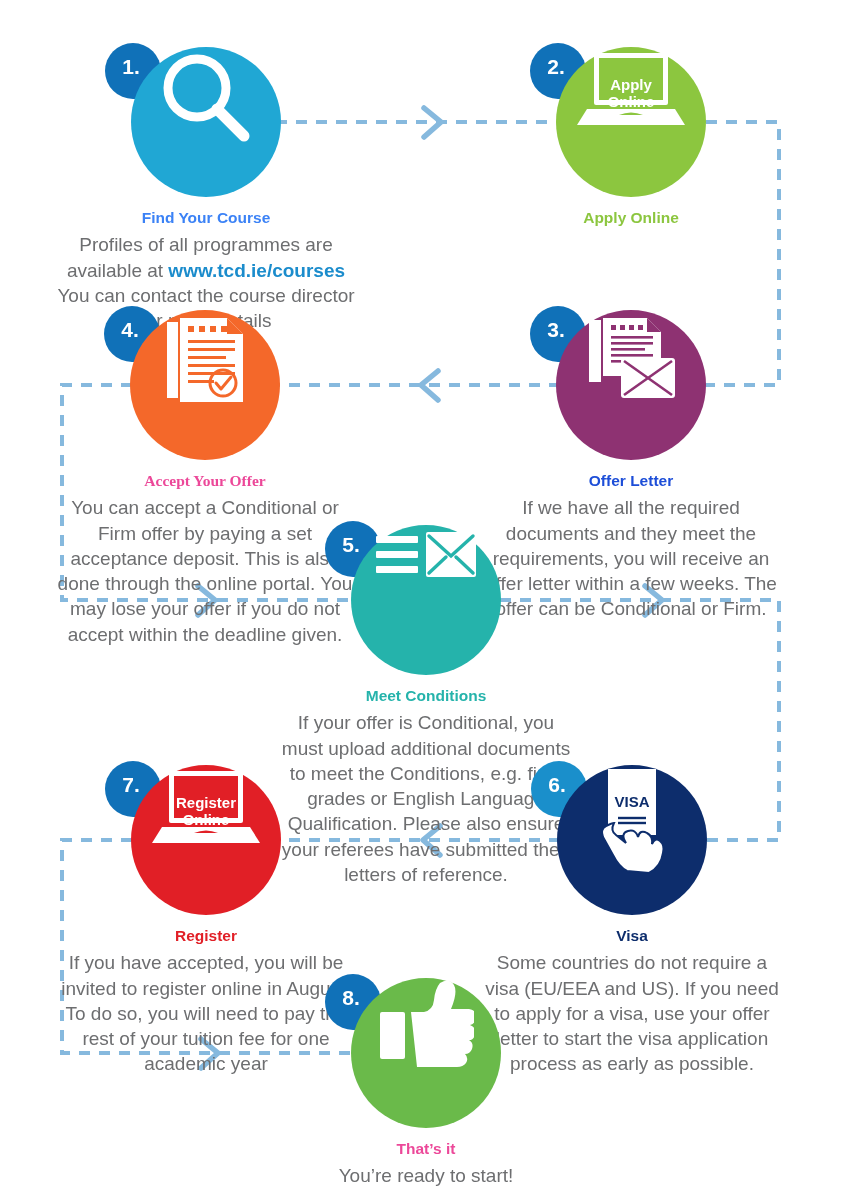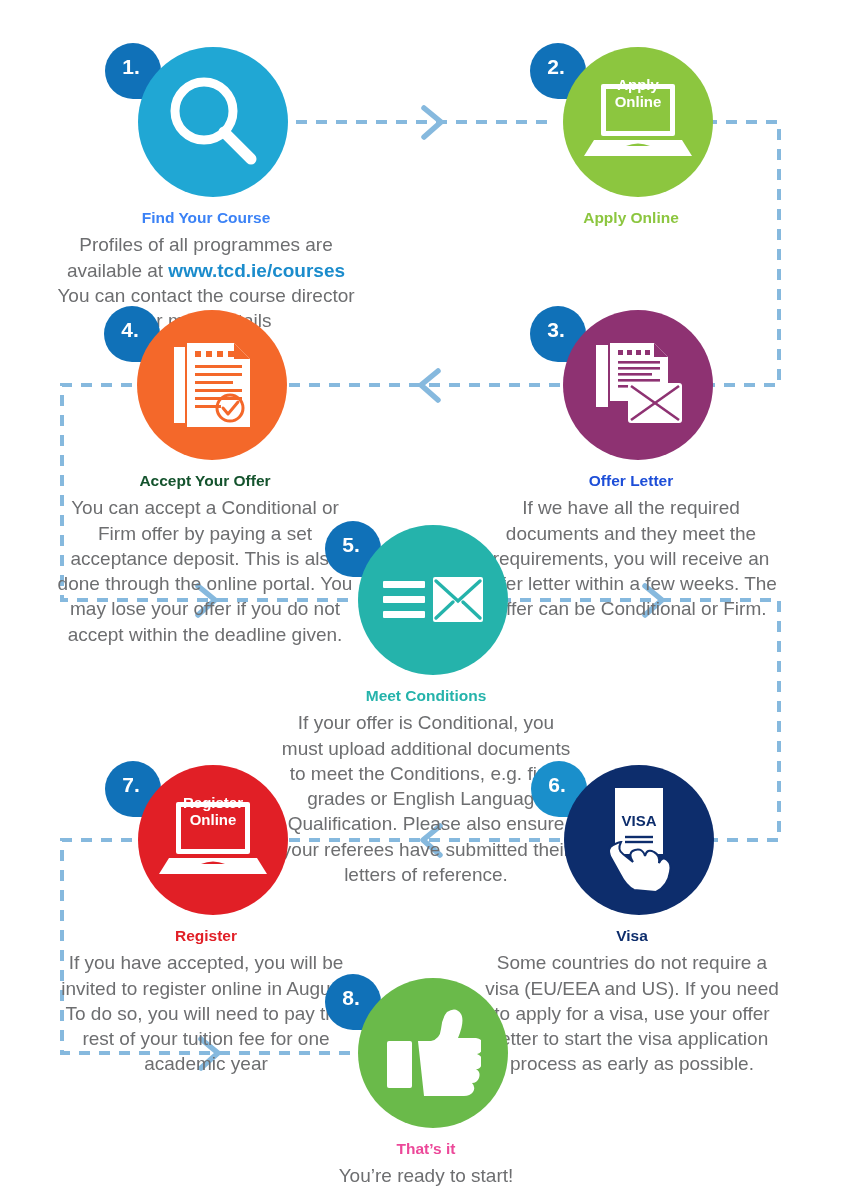--- a/index.html
+++ b/index.html
@@ -13,22 +13,22 @@
   }
   #canvas{position:absolute;left:0;top:0;width:842px;height:1191px;}
 
   
   .conn-layer{position:absolute;left:0;top:0;width:842px;height:1191px;pointer-events:none;}
 
   
   .step{position:absolute;text-align:center;}
   .circle-wrap{position:relative;width:150px;height:150px;margin:0 auto;}
   .circle{
-    position:absolute;left:7px;top:0;width:150px;height:150px;border-radius:50%;
-    display:flex;align-items:center;justify-content:center;
+    position:absolute;left:0;top:0;width:150px;height:150px;border-radius:50%;
+    display:flex;justify-content:center;
     z-index:2;
   }
   .badge{
     position:absolute;width:56px;height:56px;border-radius:50% 50% 50% 50%;
     left:-26px;top:-4px;
     background:#1071b8;
     color:#ffffff;
     font-size:21px;font-weight:bold;
     display:flex;align-items:center;justify-content:center;
     z-index:1;
@@ -174,21 +174,21 @@
             <rect x="31" y="46" width="38" height="3"></rect>
             <rect x="31" y="54" width="47" height="3"></rect>
             <rect x="31" y="62" width="47" height="3"></rect>
             <rect x="31" y="70" width="26" height="3"></rect>
           </g>
           <circle cx="66" cy="73" r="13" fill="none" stroke="#f4682a" stroke-width="3"></circle>
           <polyline points="59,73 64,79 74,67" fill="none" stroke="#f4682a" stroke-width="3" stroke-linecap="round" stroke-linejoin="round"></polyline>
         </svg>
       </div>
     </div>
-    <div class="step-title" style="color:#14532d;">Accept Your Offer</div>
+    <div class="step-title" style="color:#ec4899;font-family:Liberation Serif, serif;">Accept Your Offer</div>
     <div class="step-body">You can accept a Conditional or Firm offer by paying a set acceptance deposit. This is also done through the online portal. You may lose your offer if you do not accept within the deadline given.</div>
   </div>
 
   <div class="step" style="left:276px; top:525px; width:300px;">
     <div class="circle-wrap">
       <div class="badge">
         <span>5.</span>
       </div>
       <div class="circle" style="background:#25b3ab;">
         <svg class="ico" width="104" height="60" viewBox="0 0 104 60">

